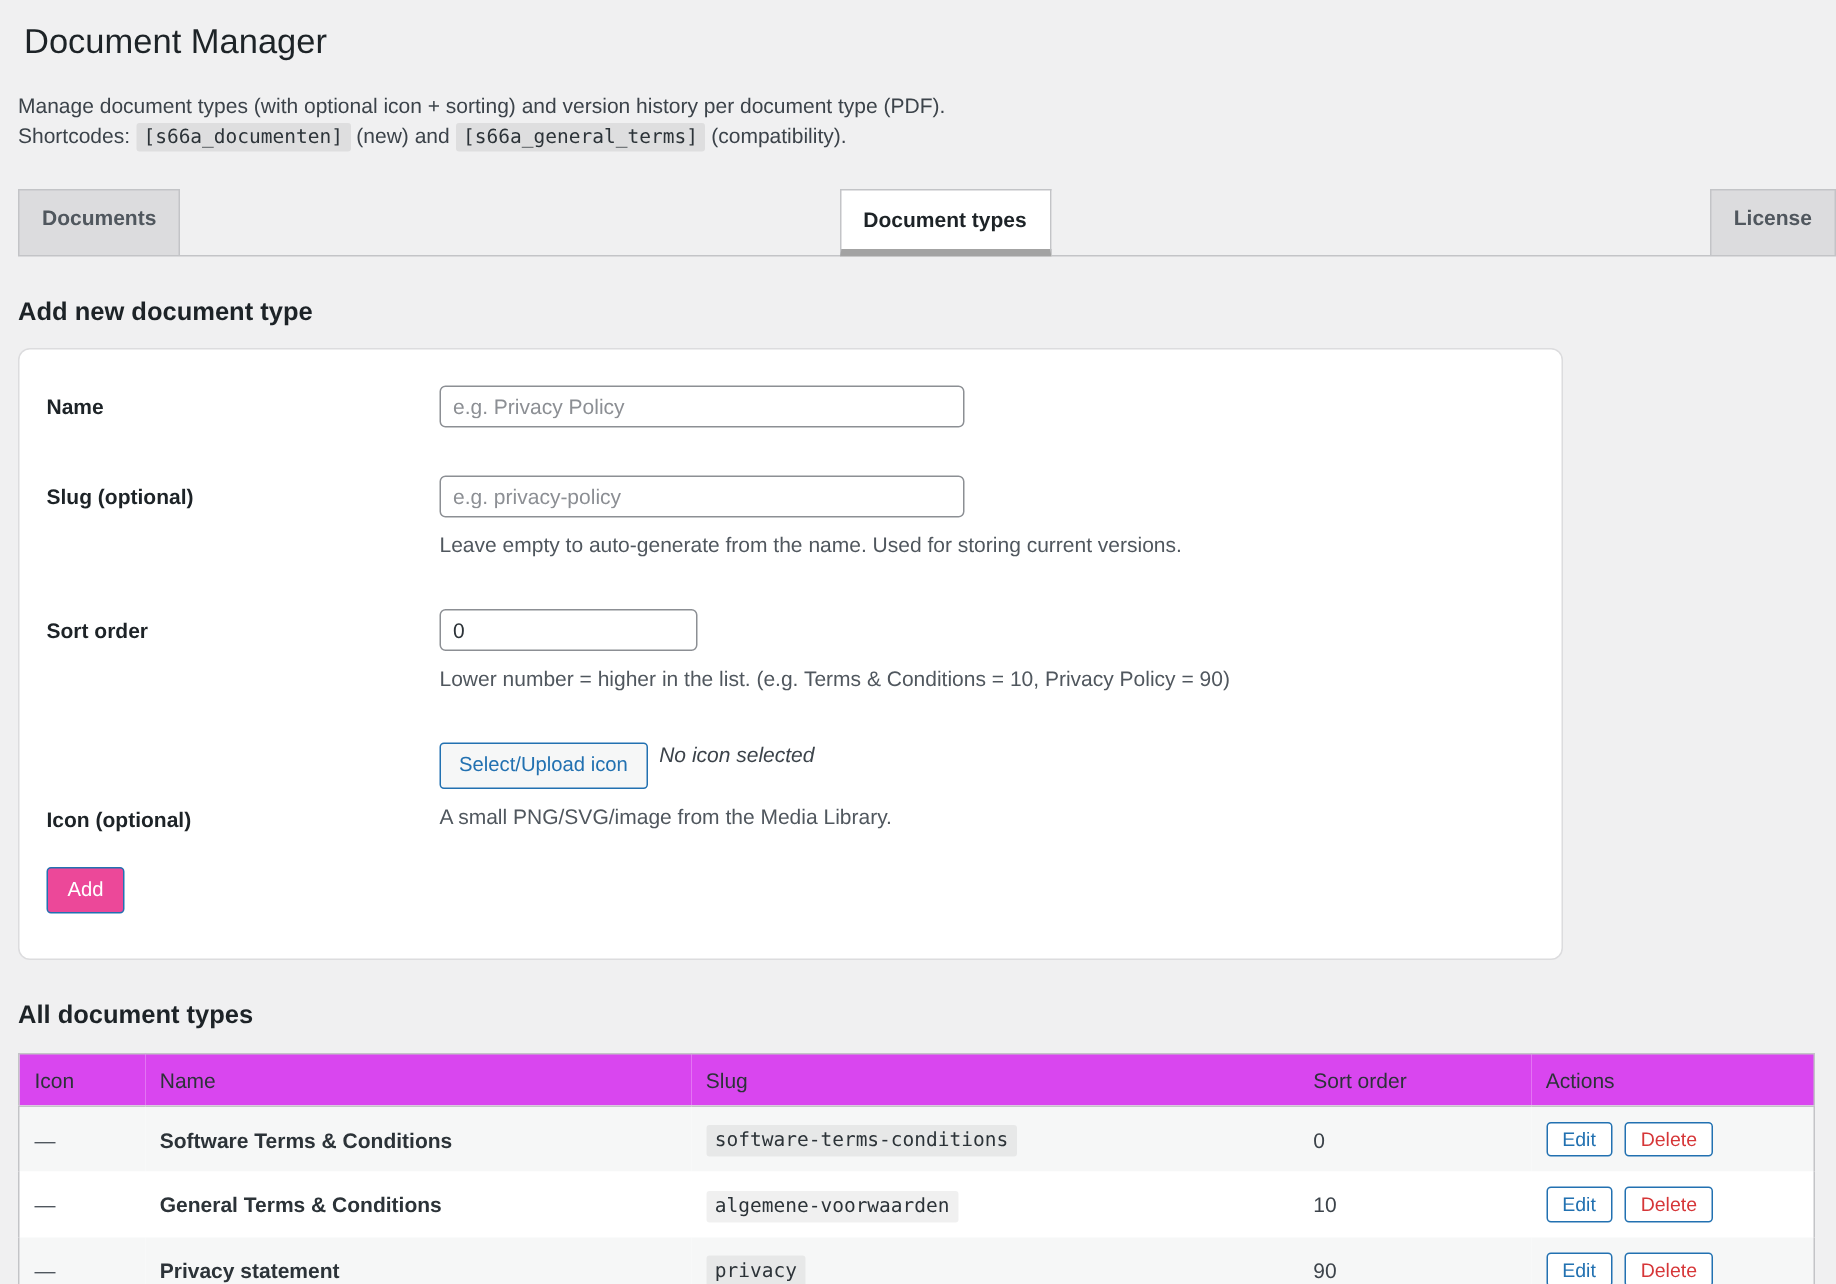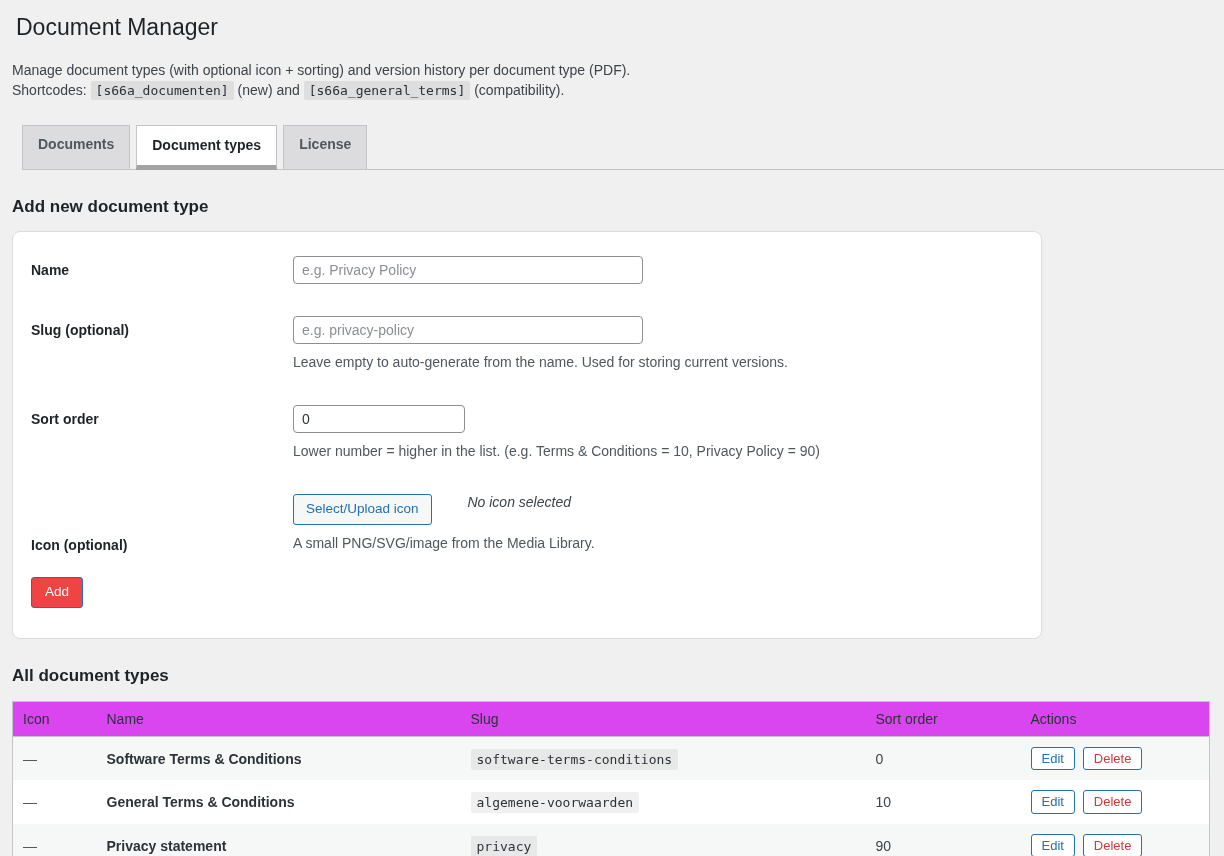--- a/index.html
+++ b/index.html
@@ -29,22 +29,23 @@
     color: #2c3338;
     border-radius: 2px;
   }
 
   
   .tabbar {
     margin-top: 24px;
     border-bottom: 1px solid #c3c4c7;
     display: flex;
     padding-left: 0;
-    margin-left: 10px; margin-right: -12px;
+    margin-left: 0; margin-right: -12px;
     gap: 6px;
+    justify-content: space-between;
   }
   .tab {
     background: #dcdcde;
     border: 1px solid #c3c4c7;
     border-bottom: none;
     color: #50575e;
     font-size: 14px;
     font-weight: 700;
     padding: 10px 15px 9px 15px;
     line-height: 1.2;
@@ -103,24 +104,24 @@
     background: #f6f7f7;
     border: 1px solid #2271b1;
     color: #2271b1;
     border-radius: 3px;
     padding: 5px 12px;
     font-size: 13.5px;
     font-family: "Liberation Sans", sans-serif;
     cursor: pointer;
     line-height: 1.4;
   }
-  .icon-status { font-style: italic; color: #3c434a; margin-left: 32px; vertical-align: 6px; }
+  .icon-status { font-style: italic; color: #3c434a; margin-left: 4px; vertical-align: 6px; }
   .btn-primary {
     display: inline-block;
-    background: #ef4444;
+    background: #ec4899;
     border: 1px solid #2271b1;
     color: #ffffff;
     border-radius: 3px;
     padding: 5px 13px;
     font-size: 13.5px;
     font-family: "Liberation Sans", sans-serif;
     cursor: pointer;
     margin-top: 24px;
     line-height: 1.4;
   }

